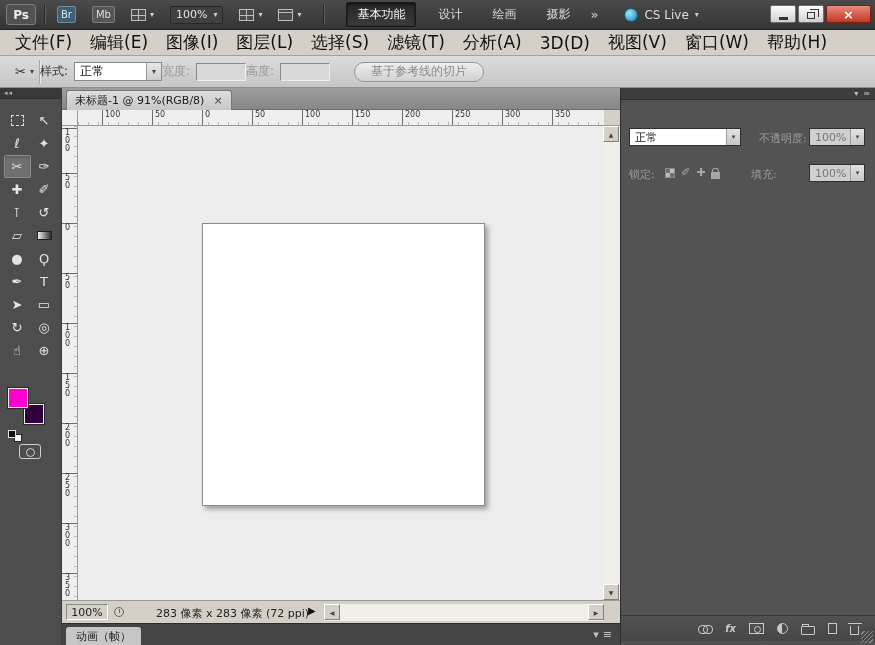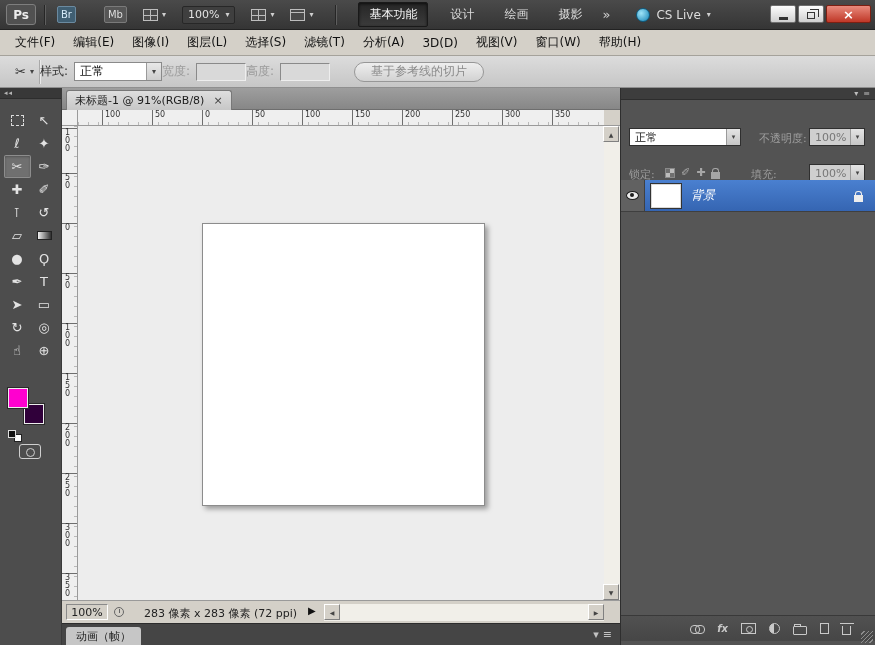--- a/index.html
+++ b/index.html
@@ -9,21 +9,21 @@
 
   
   .appbar{position:absolute;left:0;top:0;width:875px;height:30px;
           background:linear-gradient(#4a4a4a,#353535);border-bottom:1px solid #222;
           display:flex;align-items:center;color:#ddd}
   .pslogo{margin-left:6px;width:30px;height:21px;background:#515151;border:1px solid #7e7e7e;border-radius:3px;
           color:#ececec;font-weight:bold;font-size:12px;display:flex;align-items:center;justify-content:center}
   .vsep{width:1px;height:20px;background:#262626;box-shadow:1px 0 0 #5e5e5e;margin:0 8px}
   .sqbtn{height:17px;padding:0 3px;border-radius:2px;font-size:10px;display:flex;align-items:center;justify-content:center}
   .br{background:#405f73;border:1px solid #6b8aa0;color:#d4e9f7;margin-left:4px}
-  .mb{background:#565656;border:1px solid #7a7a7a;color:#ddd;margin-left:28px}
+  .mb{background:#565656;border:1px solid #7a7a7a;color:#ddd;margin-left:16px}
   .abgroup{display:flex;align-items:center;gap:4px;margin-left:16px}
   .chev{font-size:8px;color:#cfcfcf;line-height:1}
   .mini-ico{position:relative;width:15px;height:12px;border:1px solid #bdbdbd;background:#4a4a4a}
   .mini-ico.grid:before{content:"";position:absolute;left:6px;top:0;bottom:0;width:1px;background:#bdbdbd}
   .mini-ico.grid:after{content:"";position:absolute;left:0;right:0;top:5px;height:1px;background:#bdbdbd}
   .mini-ico.screen:before{content:"";position:absolute;left:0;right:0;top:2px;height:1px;background:#bdbdbd}
   .zoomsel{margin-left:16px;height:18px;min-width:52px;background:#3f3f3f;border:1px solid #272727;border-radius:2px;
            display:flex;align-items:center;justify-content:space-between;padding:0 5px;font-size:11px;color:#e3e3e3;gap:6px}
   .ws{margin-left:14px;padding:3px 8px;font-size:12px;color:#dcdcdc}
   .ws-active{margin-left:14px;padding:3px 10px;font-size:12px;color:#f5f5f5;border:1px solid #191919;border-radius:2px;
@@ -36,21 +36,21 @@
   .winbtn{width:26px;height:18px;background:linear-gradient(#fdfdfd,#cfcfcf);border:1px solid #6e6e6e;border-radius:2px;
           display:flex;align-items:center;justify-content:center}
   .winbtn.close{width:45px;background:linear-gradient(#e98a7c,#bf3727);border-color:#7c1f12;color:#fff;font-size:13px;font-weight:bold}
   .g-min{width:9px;height:3px;background:#333;margin-top:9px}
   .g-restore{position:relative;width:8px;height:7px;border:1px solid #333;margin-top:2px}
   .g-restore:before{content:"";position:absolute;left:2px;top:-4px;width:8px;height:7px;border:1px solid #333;border-bottom:none;border-left:none}
 
   
   .menubar{position:absolute;left:0;top:30px;width:875px;height:26px;background:#d4d0c8;border-bottom:1px solid #a5a29b;
            display:flex;align-items:center;padding-left:6px}
-  .menuitem{padding:12px 9px;font-size:12px;color:#111}
+  .menuitem{padding:12px 9px;font-size:17px;color:#111}
 
   
   .optionsbar{position:absolute;left:0;top:56px;width:875px;height:32px;background:linear-gradient(#dcdcdc,#c6c6c6);
               border-bottom:1px solid #8f8f8f;display:flex;align-items:center}
   .toolpreset{margin-left:10px;display:flex;align-items:center;gap:4px;padding:2px 5px;border-right:1px solid #a9a9a9;
               box-shadow:1px 0 0 #e9e9e9;height:24px}
   .toolpreset .tpi{font-size:13px;color:#333}
   .optlabel{font-size:12px;color:#333}
   .optlabel.dis{color:#9b9b9b}
   .selbox{margin-left:6px;width:88px;height:19px;background:#fff;border:1px solid #8a8a8a;display:flex;align-items:center}
@@ -107,21 +107,21 @@
           box-shadow:3px 3px 5px rgba(0,0,0,.35)}
   .vscroll{position:absolute;left:542px;top:38px;width:16px;height:474px;background:#f1efe9}
   .hscroll{position:absolute;left:262px;top:3px;width:280px;height:17px;background:#f1efe9}
   .sbtn{position:absolute;width:16px;height:16px;background:#d4d0c8;border:1px solid;border-color:#fff #808080 #808080 #fff;
         display:flex;align-items:center;justify-content:center;font-size:6px;color:#444}
   .statusbar{position:absolute;left:0;top:512px;width:558px;height:23px;background:#d4d0c8;border-top:1px solid #9a9a9a}
   .zoombox{position:absolute;left:4px;top:3px;width:42px;height:16px;border:1px solid;border-color:#8a8a8a #fff #fff #8a8a8a;
            font-size:11px;display:flex;align-items:center;justify-content:center;color:#222}
   .statico{position:absolute;left:52px;top:6px;width:10px;height:10px;border:1px solid #666;border-radius:50%}
   .statico:after{content:"";position:absolute;left:4px;top:1px;width:1px;height:4px;background:#666}
-  .statinfo{position:absolute;left:82px;top:5px;font-size:11px;color:#222;white-space:nowrap}
+  .statinfo{position:absolute;left:94px;top:5px;font-size:11px;color:#222;white-space:nowrap}
   .statplay{position:absolute;left:246px;top:4px;font-size:10px;color:#111}
 
   
   .animbar{position:absolute;left:62px;top:623px;width:558px;height:22px;background:#454545;border-top:1px solid #2c2c2c}
   .animtab{position:absolute;left:4px;top:3px;height:19px;padding:0 10px;background:#c6c6c6;border-radius:3px 3px 0 0;
            font-size:11px;color:#222;display:flex;align-items:center}
   .animmenu{position:absolute;right:8px;top:4px;color:#c2c2c2;font-size:11px;display:flex;gap:4px;align-items:center}
 
   
   .dock{position:absolute;left:620px;top:88px;width:255px;height:557px;background:#535353;border-left:1px solid #2e2e2e}
@@ -150,21 +150,21 @@
   .layerlist{position:absolute;left:0;top:92px;width:100%;height:435px;background:#565656}
   .layerrow{position:absolute;left:0;top:0;width:100%;height:32px;display:flex;align-items:stretch;border-bottom:1px solid #3f3f3f}
   .eyecell{width:24px;background:#616161;border-right:1px solid #404040;display:flex;align-items:center;justify-content:center}
   .ic-eye{position:relative;width:13px;height:9px;border:1px solid #1d1d1d;border-radius:60%;background:#ececec}
   .ic-eye:after{content:"";position:absolute;left:3px;top:1px;width:4px;height:4px;background:#1d1d1d;border-radius:50%}
   .layersel{flex:1;background:linear-gradient(#4a80d0,#3565b2);display:flex;align-items:center;color:#fff}
   .lthumb{width:30px;height:24px;background:#fff;border:1px solid #d9d9d9;margin-left:6px;box-shadow:0 0 0 1px #333}
   .lname{margin-left:10px;font-style:italic;font-size:12px;flex:1}
   .layersel .ic-lock{color:#ededed;margin-right:12px}
   .dockbottom{position:absolute;left:0;top:527px;width:100%;height:26px;background:linear-gradient(#515151,#464646);
-              border-top:1px solid #393939;display:flex;align-items:center;justify-content:flex-end;gap:13px;padding-right:24px;color:#c9c9c9}
+              border-top:1px solid #393939;display:flex;align-items:center;justify-content:flex-end;gap:13px;padding-right:16px;color:#c9c9c9}
   .ic{position:relative;display:inline-block}
   .ic-link{width:14px;height:9px}
   .ic-link:before,.ic-link:after{content:"";position:absolute;top:1px;width:8px;height:7px;border:1px solid #c9c9c9;border-radius:4px}
   .ic-link:before{left:0}.ic-link:after{left:5px}
   .ic-fx{font-size:10px;font-style:italic;font-weight:bold;color:#c9c9c9}
   .ic-mask{width:15px;height:11px;border:1px solid #c9c9c9}
   .ic-mask:after{content:"";position:absolute;left:4px;top:2px;width:5px;height:5px;border:1px solid #c9c9c9;border-radius:50%}
   .ic-adj{width:11px;height:11px;border:1px solid #c9c9c9;border-radius:50%;background:linear-gradient(90deg,#c9c9c9 50%,transparent 50%)}
   .ic-folder{width:14px;height:9px;border:1px solid #c9c9c9;border-radius:1px;margin-top:3px}
   .ic-folder:before{content:"";position:absolute;top:-3px;left:0;width:5px;height:2px;border:1px solid #c9c9c9;border-bottom:none}
@@ -458,32 +458,20 @@
         <span>✚</span>
         <span class="ic-lock" style="color:#a6a6a6"></span>
       </div>
       <span class="dlabel" style="left:130px">填充:</span>
       <div class="dsel dis" style="left:188px;top:0;width:56px">
         <span class="selval">100%</span>
         <span class="selarrow">▾</span>
       </div>
     </div>
 
-    <div class="layerlist">
-      <div class="layerrow">
-        <div class="eyecell">
-          <span class="ic-eye"></span>
-        </div>
-        <div class="layersel">
-          <span class="lthumb"></span>
-          <span class="lname">背景</span>
-          <span class="ic-lock"></span>
-        </div>
-      </div>
-    </div>
 
     <div class="dockbottom">
       <span class="ic ic-link"></span>
       <span class="ic-fx">fx</span>
       <span class="ic ic-mask"></span>
       <span class="ic ic-adj"></span>
       <span class="ic ic-folder"></span>
       <span class="ic ic-page"></span>
       <span class="ic ic-trash"></span>
     </div>

